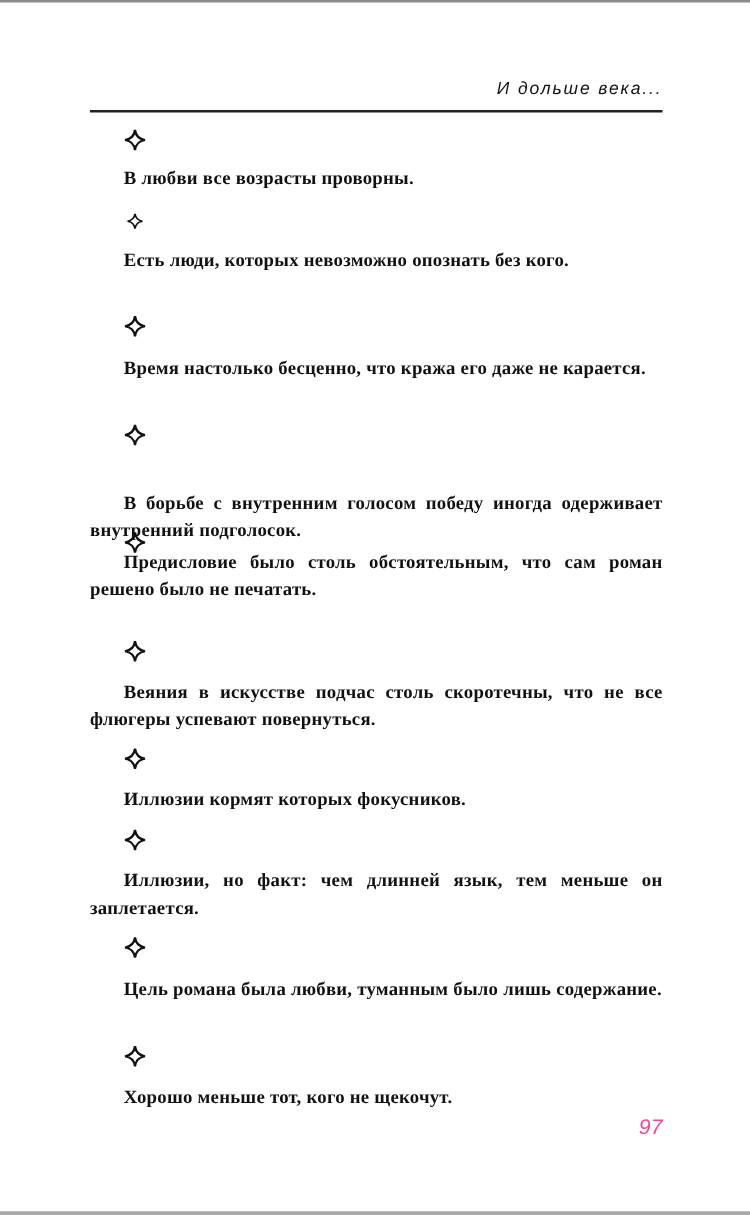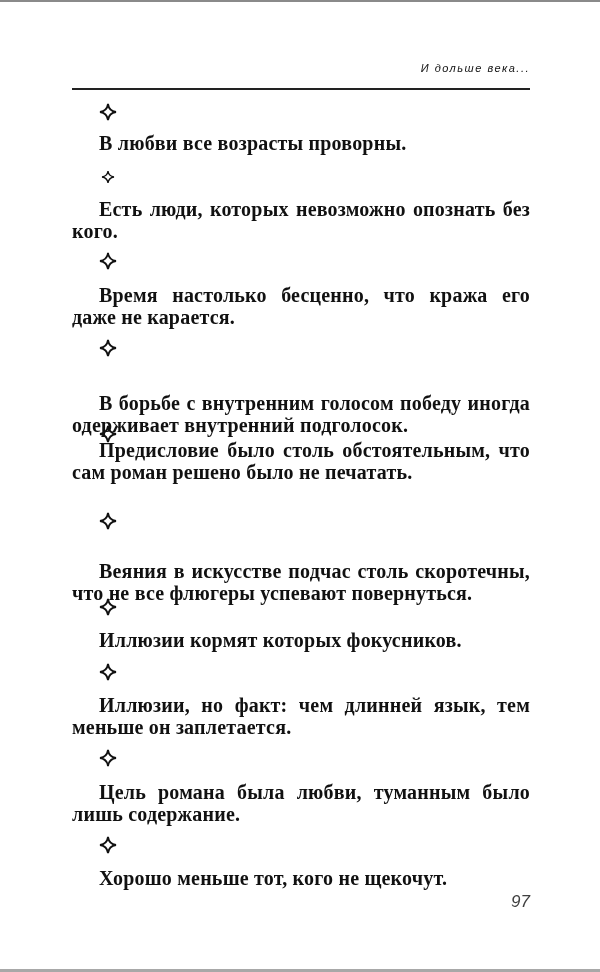--- a/index.html
+++ b/index.html
@@ -17,52 +17,52 @@
     }
     .bottom-border {
       position: absolute; left: 0; top: 969px; width: 600px; height: 3px;
       background: #a8a8a8;
     }
     .running-head {
       position: absolute; left: 72px; top: 62px; width: 458px;
       text-align: right;
       font-family: "Liberation Sans", "DejaVu Sans", sans-serif;
       font-style: italic;
-      font-size: 11px;
+      font-size: 14px;
       letter-spacing: 1.5px;
       color: #111;
     }
     .head-rule {
       position: absolute; left: 72px; top: 88px; width: 458px; height: 2px;
       background: #222;
     }
     .content {
       position: absolute; left: 72px; top: 0; width: 458px;
     }
     .star {
       position: absolute; left: 27px;
       width: 18px; height: 18px;
     }
     .star svg { width: 18px; height: 18px; display: block; }
     .aph {
       position: absolute; left: 0; width: 458px;
-      font-size: 20px;
+      font-size: 15px;
       line-height: 22px;
       text-indent: 27px;
       text-align: justify;
       font-weight: bold;
       letter-spacing: 0.2px;
     }
     .page-number {
       position: absolute; left: 490px; top: 892px; width: 40px;
       text-align: right;
       font-family: "Liberation Sans", "DejaVu Sans", sans-serif;
       font-style: italic;
       font-size: 17px;
-      color: #404040;
+      color: #ec4899;
     }
   </style>
 </head>
 <body>
 
 <div class="top-border"></div>
 
 <div class="running-head">И дольше века...</div>
 <div class="head-rule"></div>
 
@@ -101,21 +101,21 @@
         <path d="M9 1 Q10 8 17 9 Q10 10 9 17 Q8 10 1 9 Q8 8 9 1 Z" fill="none" stroke="#111" stroke-width="1.8"></path>
       </svg>
     </div>
   <div class="aph" style="top:439px">Предисловие было столь обстоятельным, что сам роман решено было не печатать.</div>
 
   <div class="star" style="top:512px">
       <svg viewBox="0 0 18 18">
         <path d="M9 1 Q10 8 17 9 Q10 10 9 17 Q8 10 1 9 Q8 8 9 1 Z" fill="none" stroke="#111" stroke-width="1.8"></path>
       </svg>
     </div>
-  <div class="aph" style="top:560px">Веяния в искусстве подчас столь скоротечны, что не все флюгеры успевают повернуться.</div>
+  <div class="aph" style="top:543px">Веяния в искусстве подчас столь скоротечны, что не все флюгеры успевают повернуться.</div>
 
   <div class="star" style="top:598px">
       <svg viewBox="0 0 18 18">
         <path d="M9 1 Q10 8 17 9 Q10 10 9 17 Q8 10 1 9 Q8 8 9 1 Z" fill="none" stroke="#111" stroke-width="1.8"></path>
       </svg>
     </div>
   <div class="aph" style="top:629px">Иллюзии кормят которых фокусников.</div>
 
   <div class="star" style="top:663px">
       <svg viewBox="0 0 18 18">

